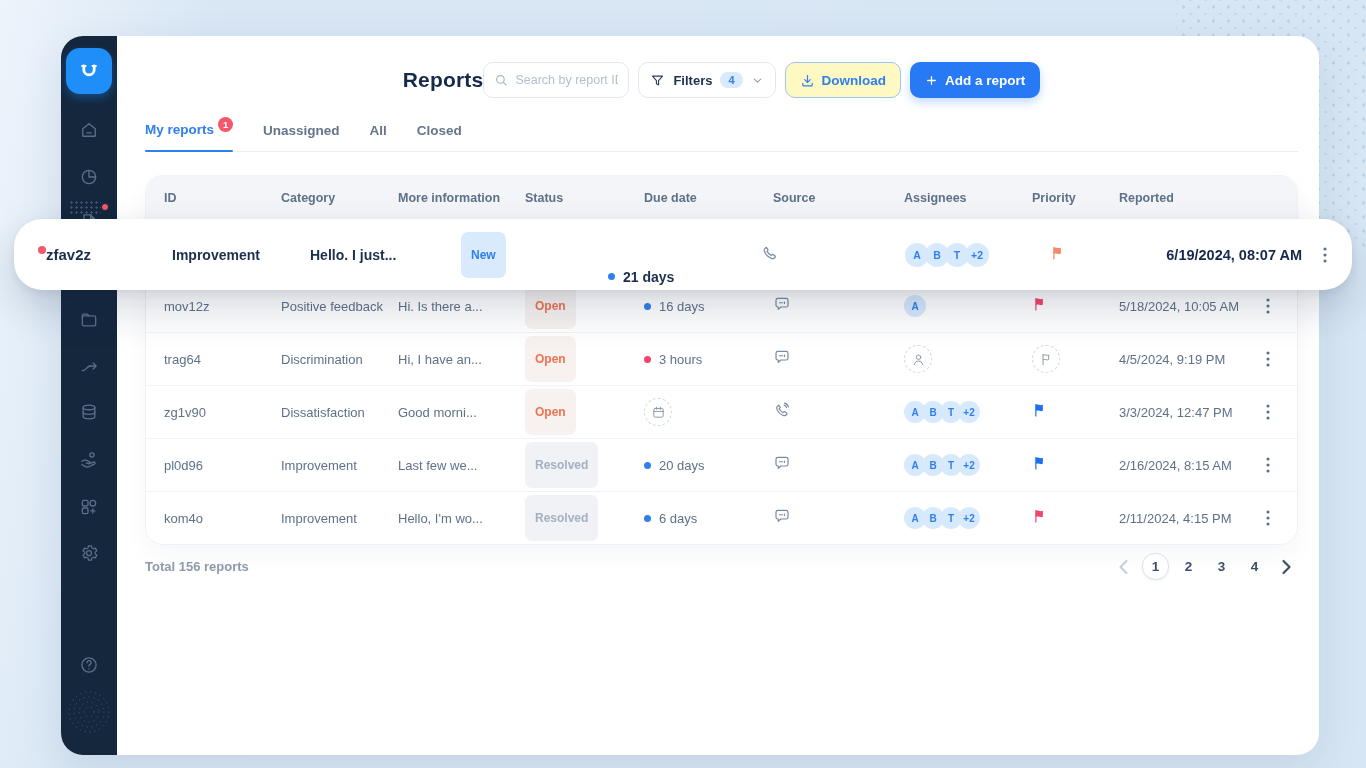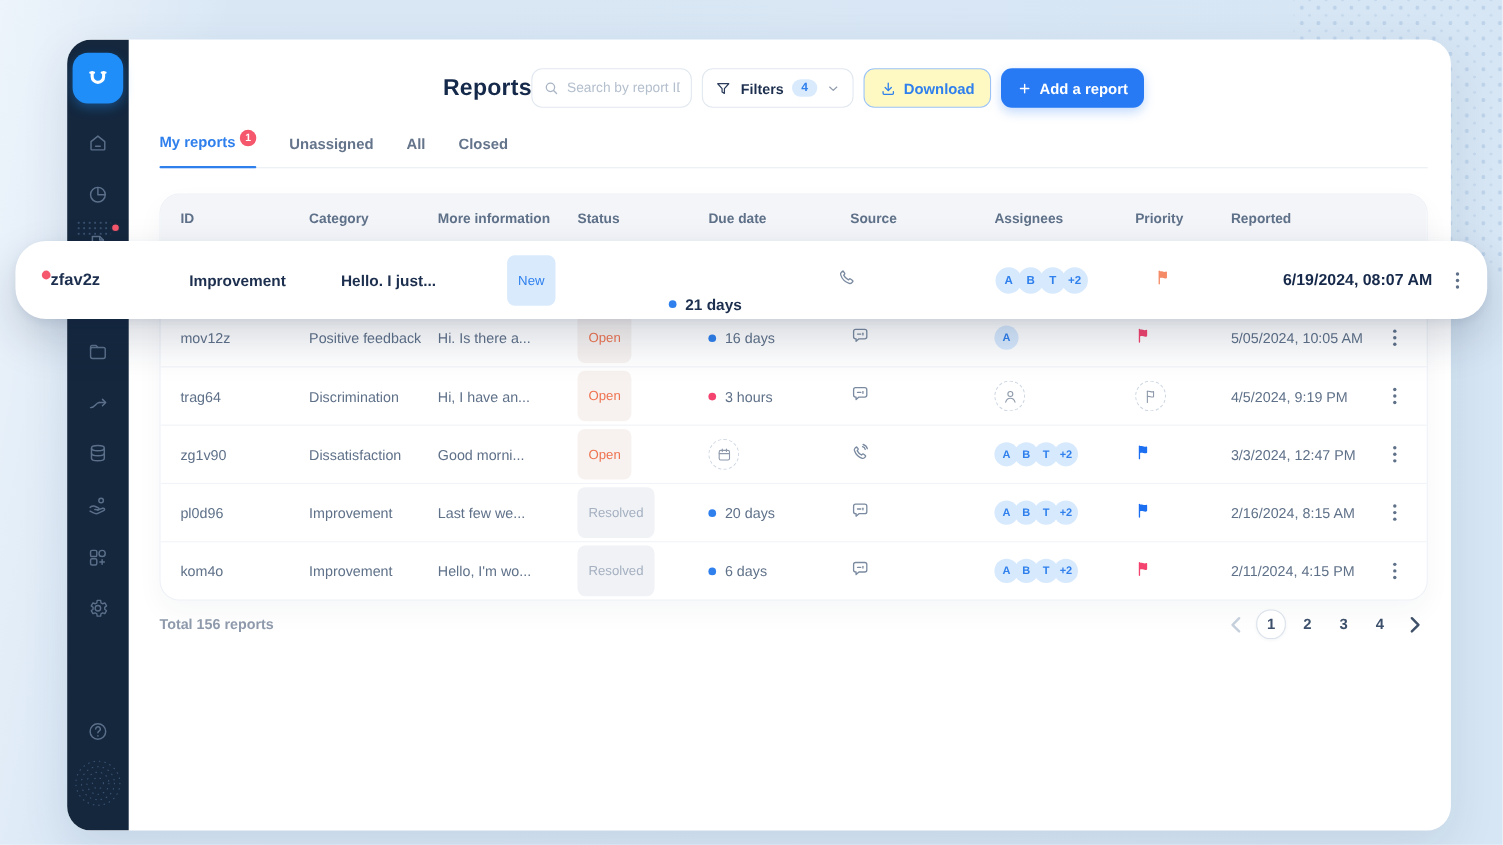--- a/index.html
+++ b/index.html
@@ -91,21 +91,21 @@
   
   .card{ margin-top:23px; border:1px solid #eef1f6; border-radius:18px; background:#fff;
          box-shadow:0 10px 24px rgba(22,48,84,.04); overflow:hidden; }
   .trow{ display:grid; grid-template-columns:117px 117px 127px 119px 129px 131px 128px 87px 138px 1fr;
          align-items:center; padding:0 18px; }
   .thead{ height:44px; background:#f3f5f9; }
   .thead span{ font-size:12.5px; font-weight:600; color:#5f7189; }
   .row-gap{ height:59px; }
   .drow{ height:53px; border-top:1px solid #f0f3f7; cursor:pointer; }
   .cell-id,.cell-cat,.cell-info{ font-size:13px; color:#5f7189; }
-  .status-badge{ display:inline-block; font-size:12px; font-weight:400; padding:16px 10px; border-radius:7px; }
+  .status-badge{ display:inline-block; font-size:12px; font-weight:700; padding:16px 10px; border-radius:7px; }
   .badge-new{ background:#d9eafd; color:#2f80ed; }
   .badge-open{ background:#f7f2f0; color:#ee7350; }
   .badge-resolved{ background:#f0f2f6; color:#a5b0c0; }
   .due-wrap{ display:flex; align-items:center; gap:8px; font-size:13px; color:#5f7189; }
   .due-dot{ width:7px; height:7px; border-radius:50%; flex:0 0 7px; }
   .src-ic{ width:18px; height:18px; color:#7a8aa0; display:inline-flex; }
   .chips{ display:flex; align-items:center; }
   .chip{ width:22px; height:22px; border-radius:50%; background:#d7e9fd; color:#2f80ed;
          font-size:10px; font-weight:700; display:flex; align-items:center; justify-content:center; margin-left:-4px; }
   .chip:first-child{ margin-left:0; }
@@ -350,21 +350,21 @@
               </span></span>
     <span class="chips">
               <span class="chip">A</span>
             </span>
     <span><span class="flag-ic ic" style="color: rgb(244, 67, 110);">
                 <svg viewBox="0 0 24 24" fill="none" stroke="currentColor" stroke-width="1.8" stroke-linecap="round">
                   <path d="M5.8 21V3.8"></path>
                   <path fill="currentColor" stroke="none" d="M5.8 4.3c3.1-1.7 6.2 1.7 9.3 0 .5-.3 1.2.1 1.2.7v7.3c0 .4-.2.8-.6 1-3 1.5-6.1-1.7-9.1-.1l-.8.4z"></path>
                 </svg>
               </span></span>
-    <span class="cell-date">5/05/2024, 10:05 AM</span>
+    <span class="cell-date">5/18/2024, 10:05 AM</span>
     <button class="kebab-btn"><span class="ic"><svg viewBox="0 0 24 24" fill="currentColor" stroke="none">
                   <circle cx="12" cy="5.5" r="1.7"></circle>
                   <circle cx="12" cy="12" r="1.7"></circle>
                   <circle cx="12" cy="18.5" r="1.7"></circle>
                 </svg></span></button>
   </div>
           <div class="trow drow">
     <span class="cell-id">trag64</span>
     <span class="cell-cat">Discrimination</span>
     <span class="cell-info">Hi, I have an...</span>

